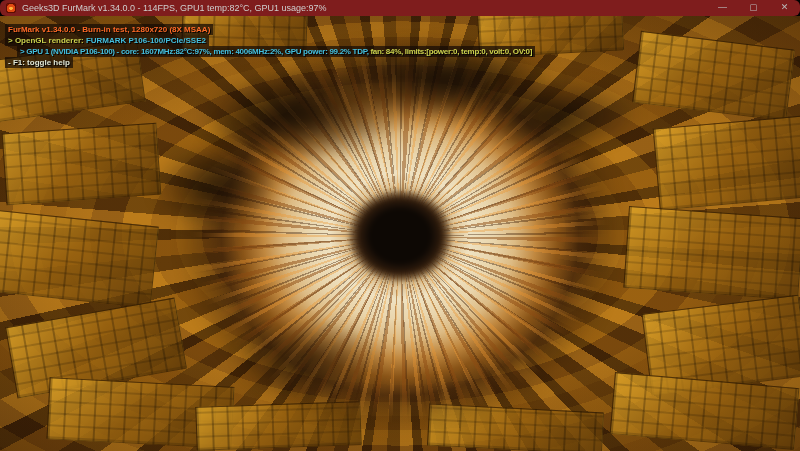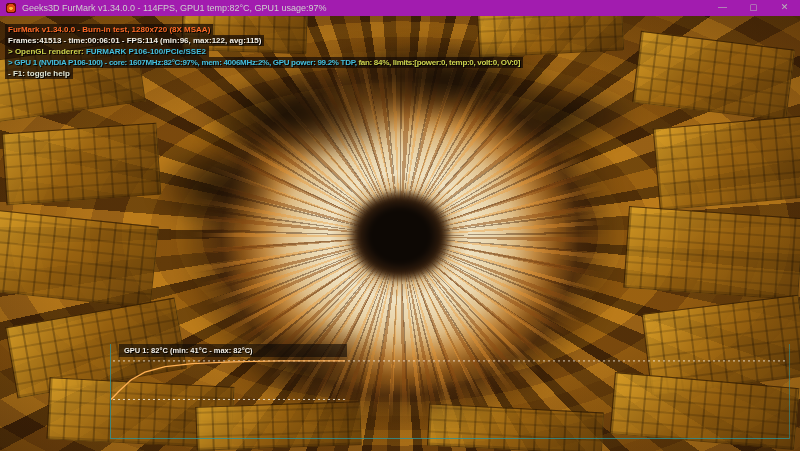--- a/index.html
+++ b/index.html
@@ -1,21 +1,21 @@
 <!DOCTYPE html>
 <html><head>
 <meta charset="utf-8">
 <style>
   html,body{margin:0;padding:0;background:#000;}
   *{box-sizing:border-box;}
   .window{position:relative;width:800px;height:451px;overflow:hidden;background:#000;
           font-family:"Liberation Sans",sans-serif;}
   
-  .titlebar{position:absolute;left:0;top:0;width:800px;height:16px;background:#a21caf;
-            display:flex;align-items:center;padding-left:6px;z-index:50;}
+  .titlebar{position:absolute;left:0;top:0;width:800px;height:16px;background:#7f1d1d;
+            display:flex;align-items:center;padding-left:6px;z-index:50;border-radius:6px;}
   .app-icon{width:10px;height:10px;border-radius:2px;margin-right:6px;flex:0 0 auto;
             background:radial-gradient(circle at 50% 55%, #ffb13a 0 28%, #e04a12 32% 72%, #8a1204 76% 100%);
             border:1px solid #5a0e02;}
   .title-text{font-size:9px;color:#cfcfcf;letter-spacing:0;white-space:nowrap;}
   .win-controls{margin-left:auto;display:flex;height:16px;}
   .win-btn{width:31px;height:16px;text-align:center;line-height:15px;font-size:9px;color:#b9b9b9;cursor:default;}
   
   .viewport{position:absolute;left:0;top:16px;width:800px;height:435px;overflow:hidden;
     background:
       radial-gradient(ellipse 130% 120% at 50% 50%, rgba(0,0,0,0) 30%, rgba(25,10,2,0.40) 62%, rgba(8,3,0,0.82) 100%),
@@ -48,21 +48,21 @@
   .smoke{position:absolute;filter:blur(7px);border-radius:50%;}
   
   .osd{position:absolute;left:5px;top:8px;display:flex;flex-direction:column;align-items:flex-start;z-index:20;}
   .osd-line{display:inline-block;background:rgba(22,11,4,0.72);padding:1px 3px;margin-bottom:0;
             font-size:8px;font-weight:bold;white-space:nowrap;text-shadow:1px 1px 0 rgba(0,0,0,0.9);}
   .c-orange{color:#ff6a28;}
   .c-white{color:#f2efe6;}
   .c-yellow{color:#ccd24e;}
   .c-cyan{color:#43bede;}
   .c-help{color:#dde4d4;text-align:center;}
-  .osd-line.l4{letter-spacing:-0.3px;}
+  .osd-line.l4{letter-spacing:-0.3px;margin-left:12px;}
   
   .graph{position:absolute;left:110px;top:328px;width:680px;height:95px;z-index:15;
          border-left:1px solid rgba(40,150,160,0.75);
          border-right:1px solid rgba(40,150,160,0.55);
          border-bottom:1px solid rgba(40,150,160,0.75);}
   .graph svg{position:absolute;left:0;top:0;}
   .graph-label{position:absolute;left:8px;top:0px;width:228px;height:13px;line-height:13px;
          background:rgba(12,8,6,0.6);color:#f3f0ea;font-size:7.5px;font-weight:bold;
          padding-left:5px;white-space:nowrap;text-shadow:1px 1px 0 #000;}
   
@@ -116,30 +116,21 @@
     </div>
 
     <div class="smoke" style="left:195px;top:52px;width:210px;height:95px;background:radial-gradient(closest-side,rgba(12,7,3,0.85),rgba(12,7,3,0));"></div>
     <div class="smoke" style="left:330px;top:22px;width:230px;height:85px;background:radial-gradient(closest-side,rgba(10,6,3,0.8),rgba(10,6,3,0));"></div>
     <div class="smoke" style="left:470px;top:62px;width:170px;height:75px;background:radial-gradient(closest-side,rgba(14,8,4,0.75),rgba(14,8,4,0));"></div>
     <div class="smoke" style="left:150px;top:128px;width:130px;height:85px;background:radial-gradient(closest-side,rgba(14,8,4,0.7),rgba(14,8,4,0));"></div>
     <div class="smoke" style="left:235px;top:300px;width:150px;height:85px;background:radial-gradient(closest-side,rgba(14,8,4,0.55),rgba(14,8,4,0));"></div>
 
     <div class="osd">
       <span class="osd-line c-orange">FurMark v1.34.0.0 - Burn-in test, 1280x720 (8X MSAA)</span>
-      <span class="osd-line c-white">Frames:41513 - time:00:06:01 - FPS:114 (min:96, max:122, avg:115)</span>
       <span class="osd-line"><span class="c-yellow">&gt; OpenGL renderer: </span><span class="c-cyan">FURMARK P106-100/PCIe/SSE2</span></span>
       <span class="osd-line l4"><span class="c-cyan">&gt; GPU 1 (NVIDIA P106-100) - core: 1607MHz:82°C:97%, mem: 4006MHz:2%, GPU power: 99.2% TDP, </span><span class="c-yellow">fan: 84%, limits:[power:0, temp:0, volt:0, OV:0]</span></span>
       <span class="osd-line c-help">- F1: toggle help</span>
     </div>
 
 
-    <div class="graph">
-      <svg id="gsvg" width="678" height="94" viewBox="0 0 678 94">
-        <line id="g-max" stroke-width="1" stroke-dasharray="2 3" x1="2" x2="676" y1="16.92" y2="16.92" stroke="rgba(255,255,255,0.75)"></line>
-        <line id="g-min" stroke-width="1" stroke-dasharray="2 3" x1="2" x2="233.90999999999997" y1="55.46" y2="55.46" stroke="rgba(255,255,255,0.75)"></line>
-        <polyline id="g-hist" fill="none" stroke-width="1.3" points="0.0,55.5 8.1,47.0 20.3,35.7 33.9,28.2 54.2,22.6 81.4,19.7 122.0,17.9 169.5,16.9 233.9,16.9" stroke="#ffb054"></polyline>
-      </svg>
-      <div class="graph-label">GPU 1: 82°C (min: 41°C - max: 82°C)</div>
-    </div>
 
   </div>
 </div>
 
 </body></html>

